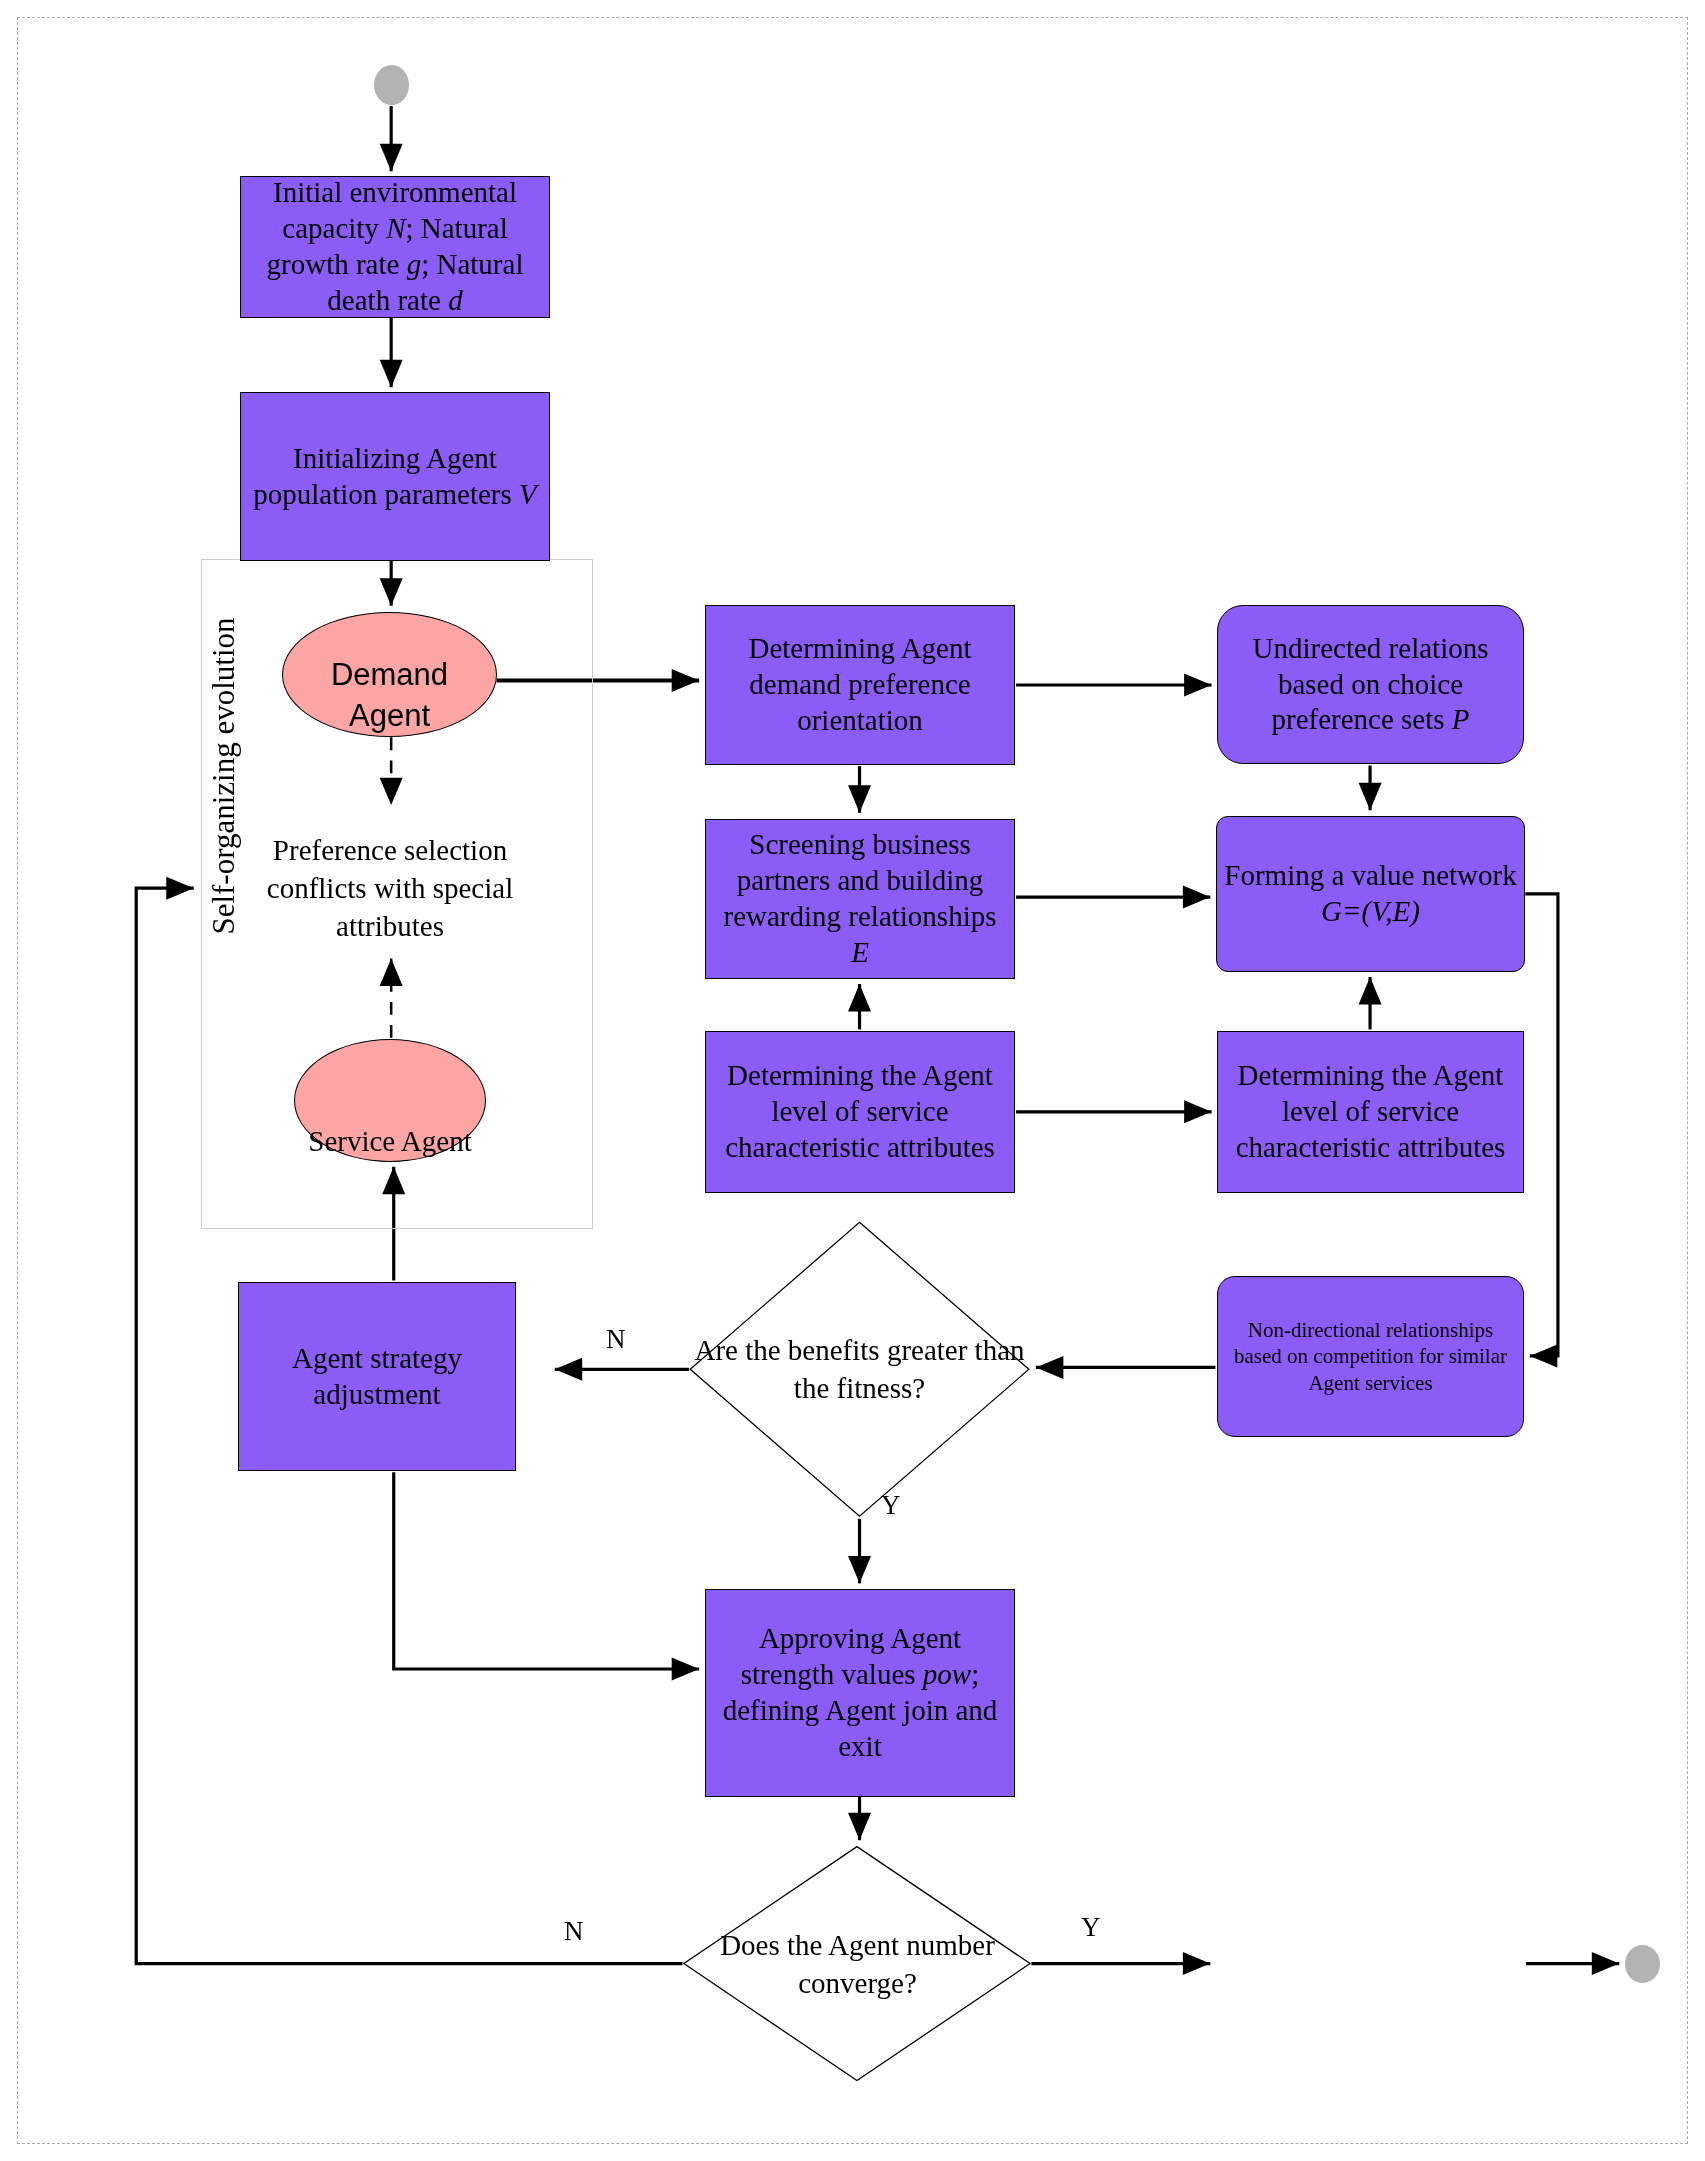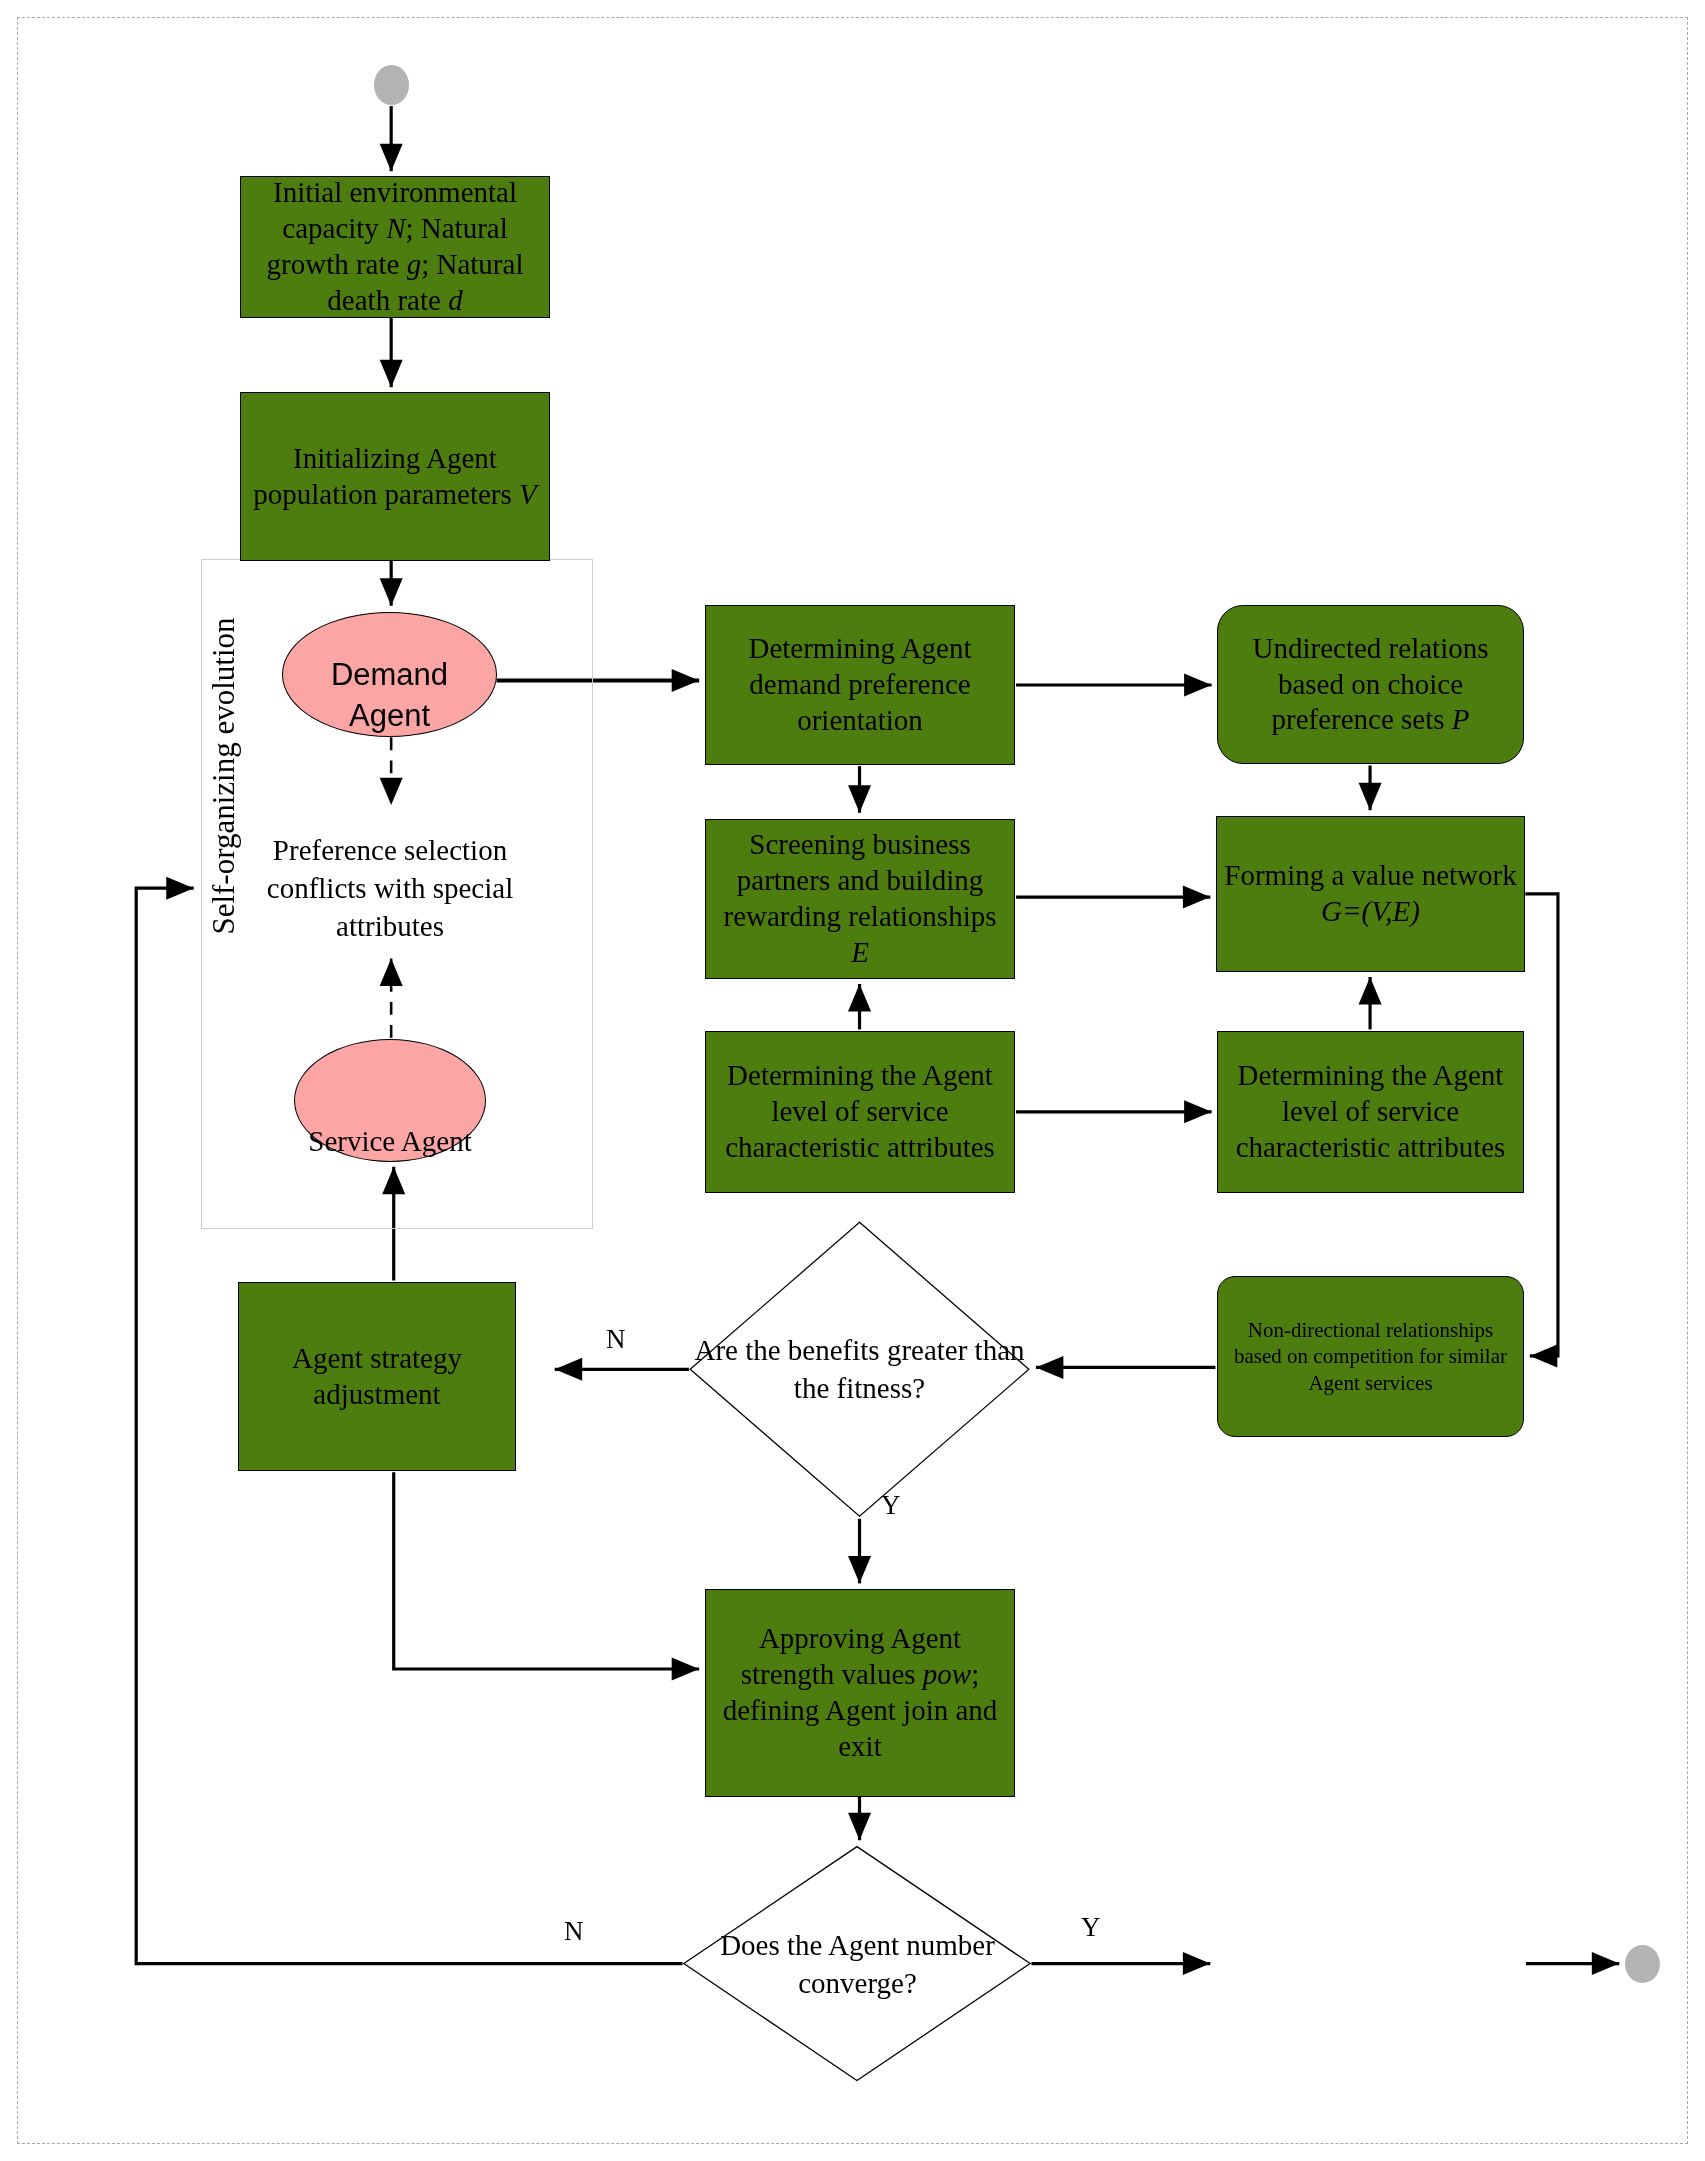--- a/index.html
+++ b/index.html
@@ -1,21 +1,21 @@
 <!DOCTYPE html>
 <html style="font-size:10.2px"><head>
 <meta charset="utf-8">
 <style>
   html,body{margin:0;padding:0;background:#ffffff;}
   #canvas{position:relative;width:1705px;height:2161px;background:#ffffff;
           font-family:"Liberation Serif","DejaVu Serif",serif;color:#000;}
   .page-border{position:absolute;left:16.6px;top:16.6px;right:16.6px;bottom:16.6px;
                border:1.9px dashed #a9a9a9;pointer-events:none;}
   svg.layer{position:absolute;left:0;top:0;}
-  .pbox{position:absolute;background:#4d7c0f;border:1.9px solid #000;box-sizing:border-box;
+  .pbox{position:absolute;background:#8b5cf6;border:1.9px solid #000;box-sizing:border-box;
         display:flex;align-items:center;justify-content:center;text-align:center;
         font-size:29px;line-height:1.24;padding:1.3px 6.4px;}
   .ellipse{position:absolute;border:1.3px solid #000;border-radius:50%;box-sizing:border-box;
            display:flex;align-items:flex-end;justify-content:center;text-align:center;
            background:#fca5a5;font-size:29px;line-height:1.3;}
   .ellipse.sans{font-family:"Liberation Sans","DejaVu Sans",sans-serif;font-size:31px;}
   .freetext{position:absolute;display:flex;align-items:center;justify-content:center;
             text-align:center;font-size:29px;line-height:1.32;}
   .dtext{position:absolute;display:flex;align-items:center;justify-content:center;
          text-align:center;font-size:29px;line-height:1.28;}
@@ -104,21 +104,21 @@
   </div>
 
   <div class="pbox" style="left:1217px;top:605px;width:307px;height:159px;border-radius:26px;">
     <span><span>Undirected relations based on choice preference sets </span><span style="font-style: italic;">P</span></span>
   </div>
 
   <div class="pbox" style="left:705px;top:819px;width:310px;height:160px;">
     <span><span>Screening business partners and building rewarding relationships </span><span style="font-style: italic;">E</span></span>
   </div>
 
-  <div class="pbox" style="left:1216px;top:816px;width:309px;height:156px;">
+  <div class="pbox" style="left:1216px;top:816px;width:309px;height:156px;border-radius:12px;">
     <span><span>Forming a value network </span><span style="font-style: italic;">G=(V,E)</span></span>
   </div>
 
   <div class="pbox" style="left:705px;top:1031px;width:310px;height:162px;">
     <span><span>Determining the Agent level of service characteristic attributes</span></span>
   </div>
 
   <div class="pbox" style="left:1217px;top:1031px;width:307px;height:162px;">
     <span><span>Determining the Agent level of service characteristic attributes</span></span>
   </div>

